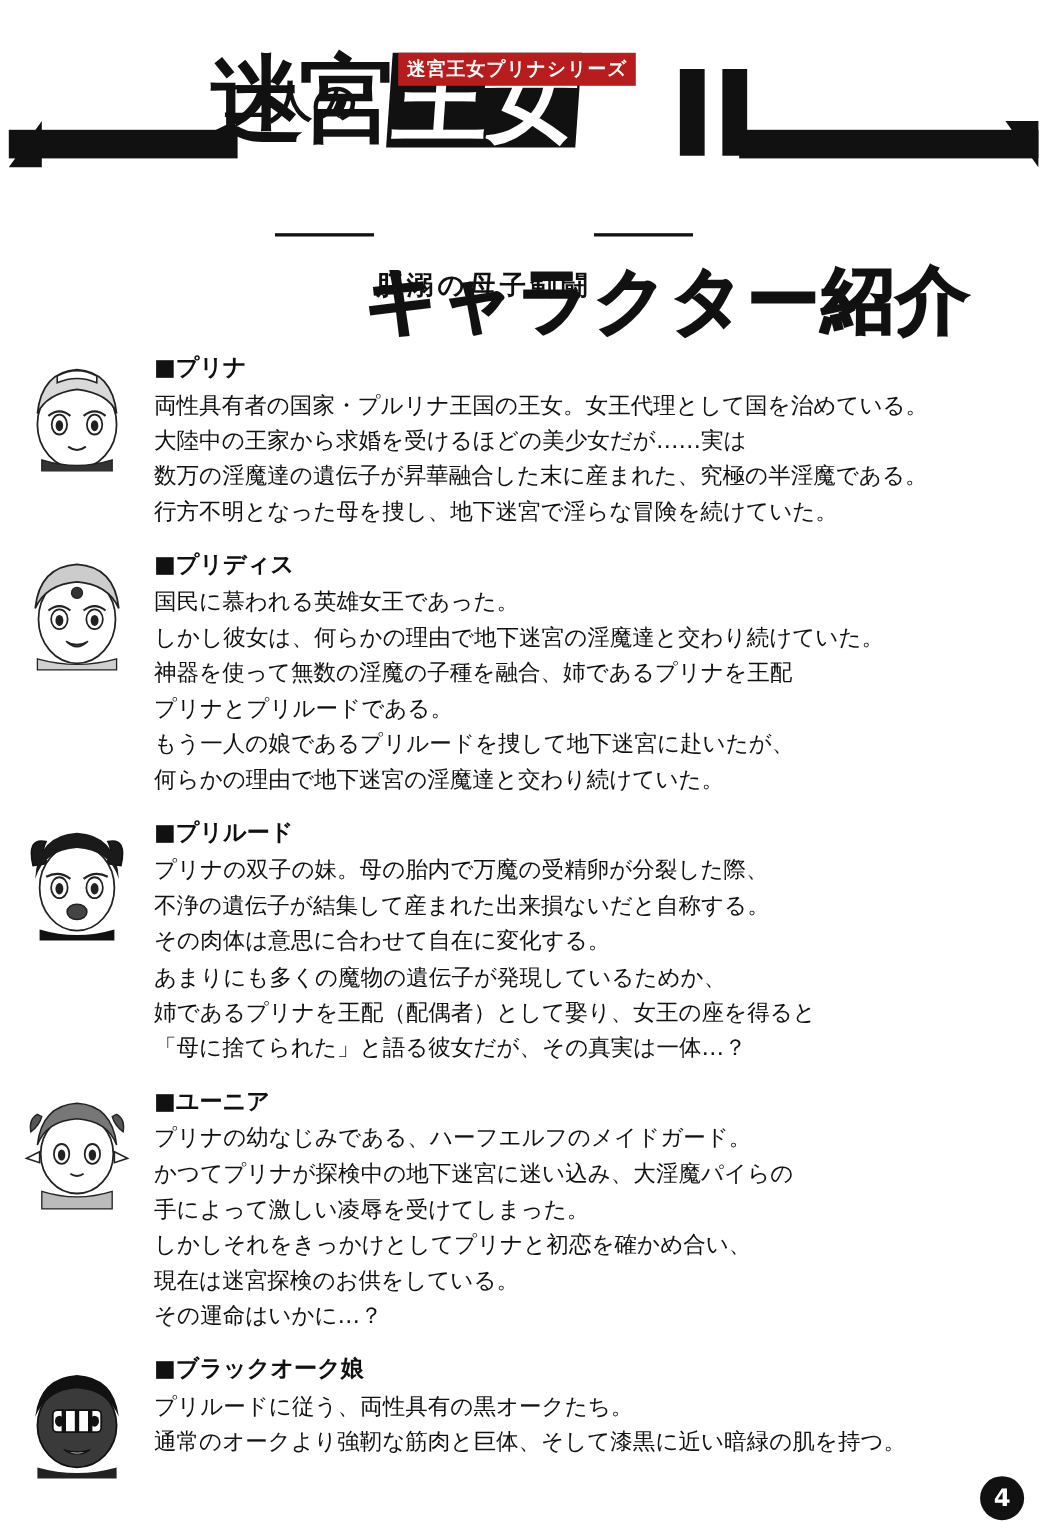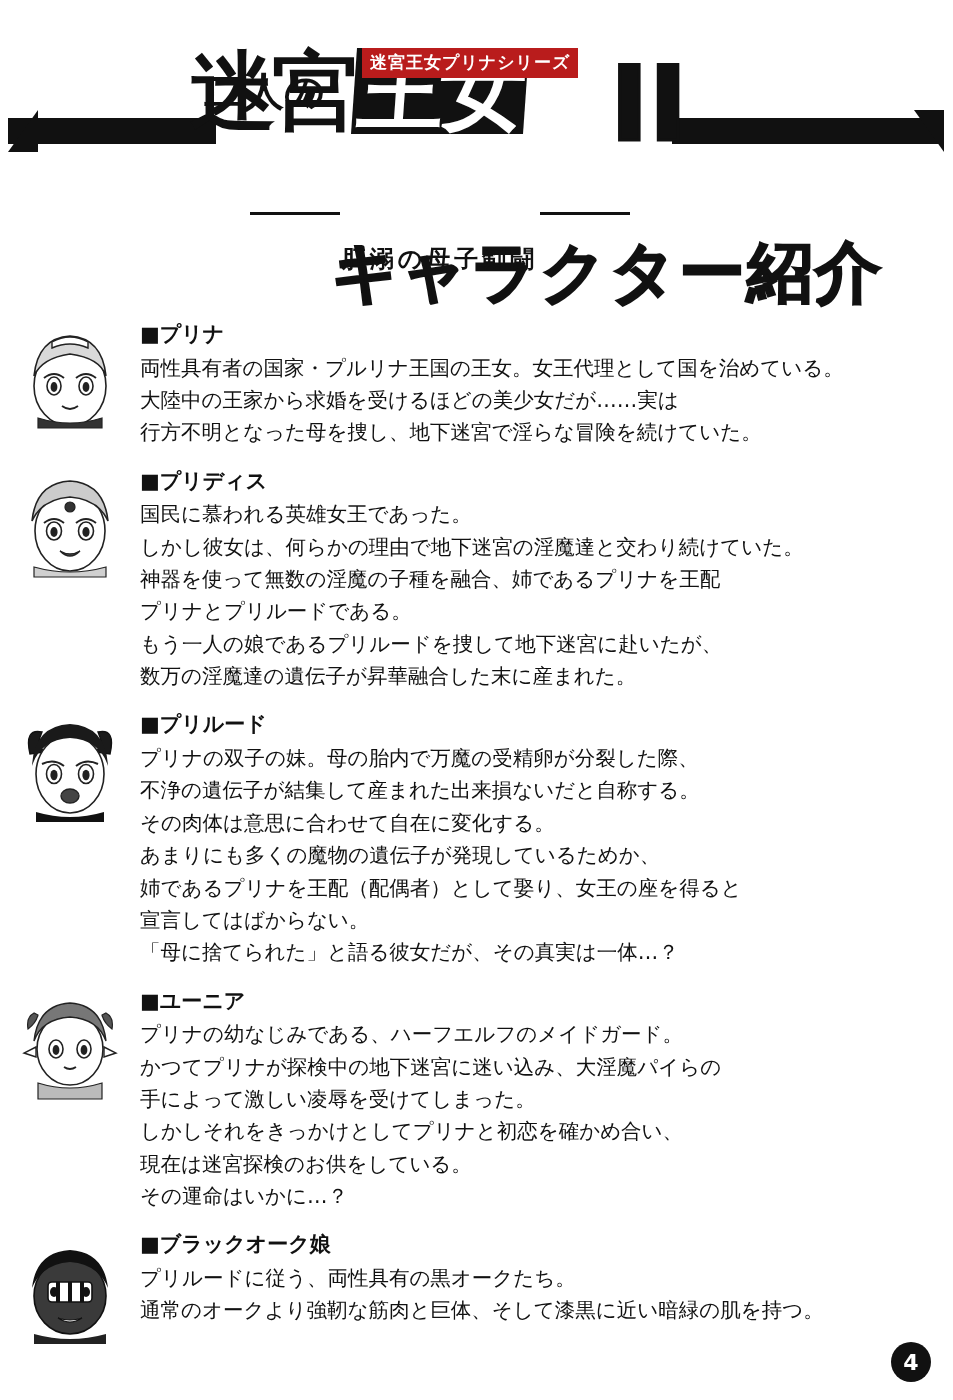--- a/index.html
+++ b/index.html
@@ -248,20 +248,21 @@
             <ellipse cx="72" cy="63" rx="3.4" ry="5" fill="#222"></ellipse>
             <path d="M48 82 Q56 88 64 82" fill="none" stroke="#222" stroke-width="1.8"></path>
             <path d="M24 94 Q56 104 88 94 L88 104 L24 104 Z" fill="#333" stroke="#222" stroke-width="1.2"></path>
           </svg>
         </div>
       </div>
       <div class="entry-text">
         <div class="entry-name">■プリナ</div>
         <div class="entry-line">両性具有者の国家・プルリナ王国の王女。女王代理として国を治めている。</div>
         <div class="entry-line">大陸中の王家から求婚を受けるほどの美少女だが……実は</div>
+        <div class="entry-line">数万の淫魔達の遺伝子が昇華融合した末に産まれた、究極の半淫魔である。</div>
         <div class="entry-line">行方不明となった母を捜し、地下迷宮で淫らな冒険を続けていた。</div>
       </div>
     </div>
 
     <div class="entry">
       <div class="portrait">
         <div class="portrait-art">
           <svg viewBox="0 0 112 112" width="112" height="112">
             <ellipse cx="56" cy="60" rx="35" ry="40" fill="#ffffff" stroke="#222" stroke-width="1.6"></ellipse>
             <path d="M18 50 Q22 12 56 10 Q90 12 94 50 Q84 28 56 26 Q28 28 18 50 Z" fill="#cccccc" stroke="#222" stroke-width="1.6"></path>
@@ -277,21 +278,21 @@
           </svg>
         </div>
       </div>
       <div class="entry-text">
         <div class="entry-name">■プリディス</div>
         <div class="entry-line">国民に慕われる英雄女王であった。</div>
         <div class="entry-line">しかし彼女は、何らかの理由で地下迷宮の淫魔達と交わり続けていた。</div>
         <div class="entry-line">神器を使って無数の淫魔の子種を融合、姉であるプリナを王配</div>
         <div class="entry-line">プリナとプリルードである。</div>
         <div class="entry-line">もう一人の娘であるプリルードを捜して地下迷宮に赴いたが、</div>
-        <div class="entry-line">数万の淫魔達の遺伝子が昇華融合した末に産まれた。</div>
+        <div class="entry-line">何らかの理由で地下迷宮の淫魔達と交わり続けていた。</div>
       </div>
     </div>
 
     <div class="entry">
       <div class="portrait">
         <div class="portrait-art">
           <svg viewBox="0 0 112 112" width="112" height="112">
             <path d="M16 40 Q10 14 28 18 Q22 30 30 38 Z" fill="#1a1a1a" stroke="#111" stroke-width="1.4"></path>
             <path d="M96 40 Q102 14 84 18 Q90 30 82 38 Z" fill="#1a1a1a" stroke="#111" stroke-width="1.4"></path>
             <ellipse cx="56" cy="60" rx="34" ry="39" fill="#ffffff" stroke="#222" stroke-width="1.6"></ellipse>
@@ -307,21 +308,20 @@
           </svg>
         </div>
       </div>
       <div class="entry-text">
         <div class="entry-name">■プリルード</div>
         <div class="entry-line">プリナの双子の妹。母の胎内で万魔の受精卵が分裂した際、</div>
         <div class="entry-line">不浄の遺伝子が結集して産まれた出来損ないだと自称する。</div>
         <div class="entry-line">その肉体は意思に合わせて自在に変化する。</div>
         <div class="entry-line">あまりにも多くの魔物の遺伝子が発現しているためか、</div>
         <div class="entry-line">姉であるプリナを王配（配偶者）として娶り、女王の座を得ると</div>
-        <div class="entry-line">宣言してはばからない。</div>
         <div class="entry-line">「母に捨てられた」と語る彼女だが、その真実は一体…？</div>
       </div>
     </div>
 
     <div class="entry">
       <div class="portrait">
         <div class="portrait-art">
           <svg viewBox="0 0 112 112" width="112" height="112">
             <ellipse cx="56" cy="58" rx="33" ry="36" fill="#ffffff" stroke="#222" stroke-width="1.6"></ellipse>
             <path d="M20 50 Q24 14 56 12 Q88 14 92 50 Q84 28 56 26 Q28 28 20 50 Z" fill="#777" stroke="#222" stroke-width="1.4"></path>

